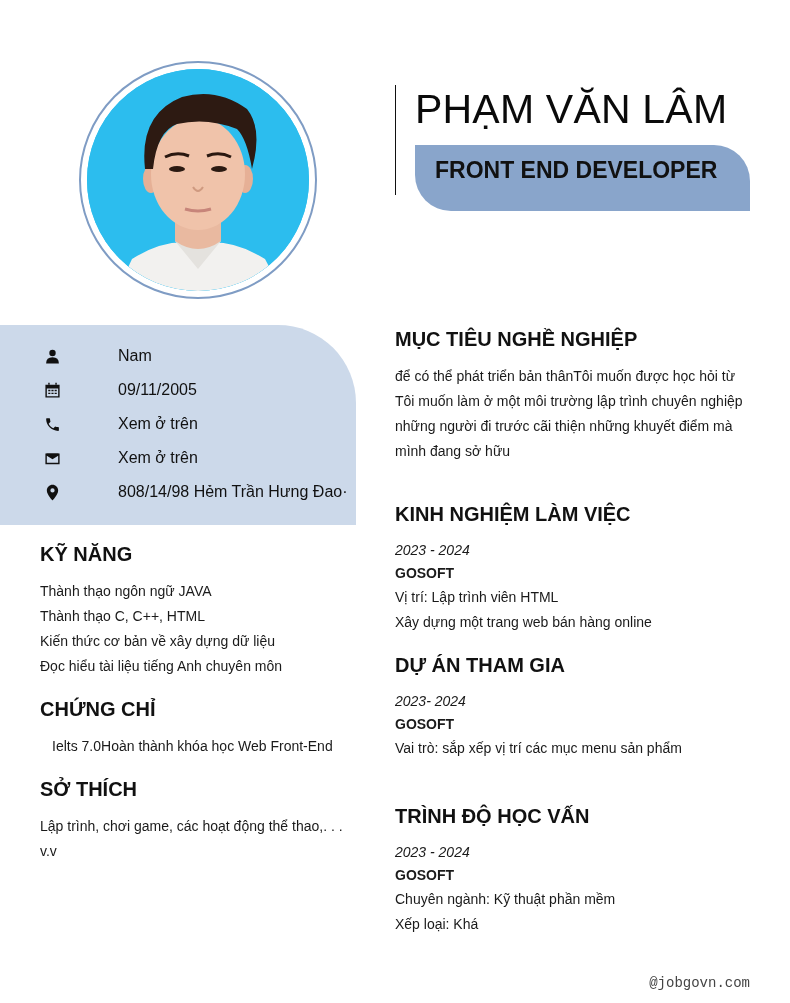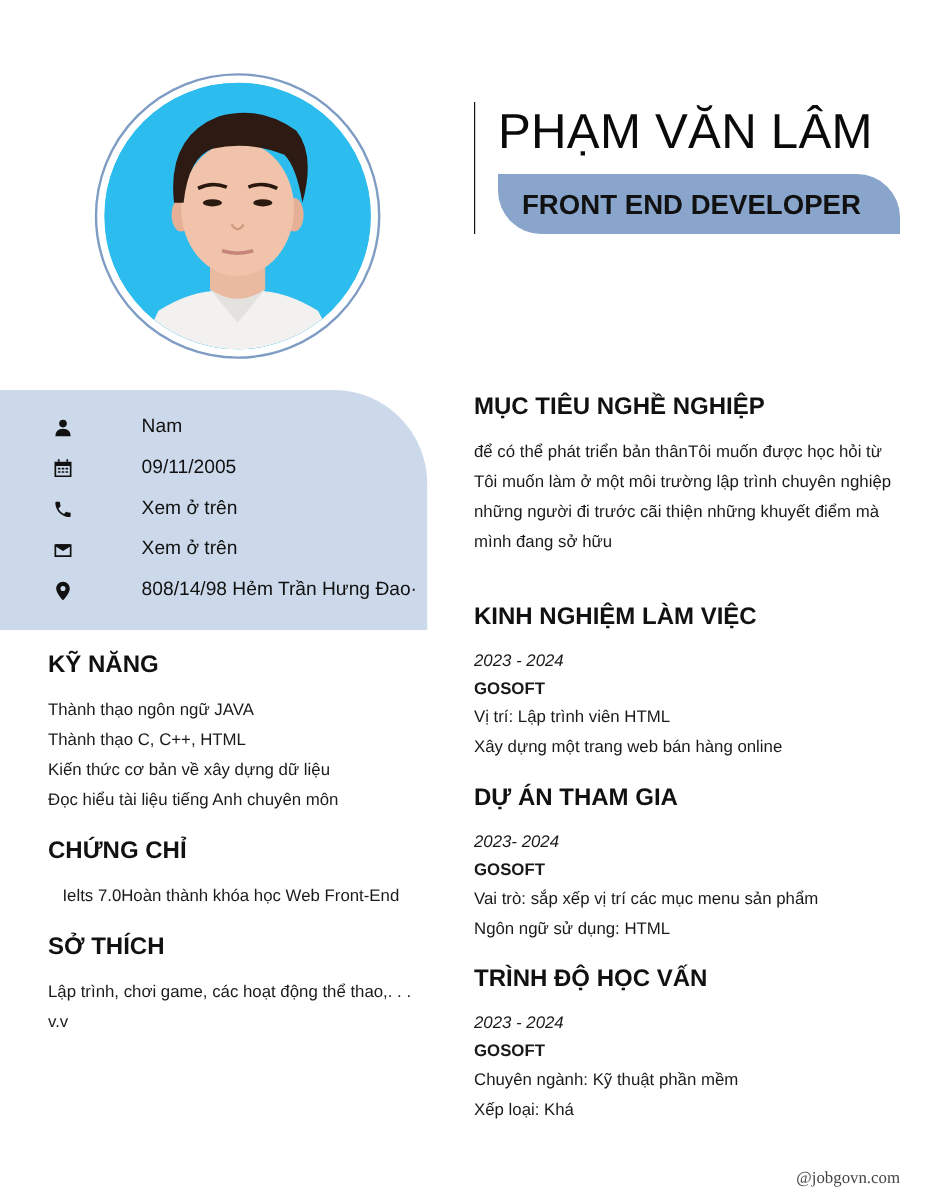--- a/index.html
+++ b/index.html
@@ -15,21 +15,21 @@
       border-radius: 50%; overflow: hidden; background: #2cbdee;
     }
     .avatar svg { display: block; width: 100%; height: 100%; }
 
     .header-line { position: absolute; left: 395px; top: 85px; width: 1px; height: 110px; background: #111; }
     .name {
       position: absolute; left: 415px; top: 86px; font-size: 41px; font-weight: 400;
       letter-spacing: 0.2px; color: #0a0a0a; white-space: nowrap;
     }
     .role-banner {
-      position: absolute; left: 415px; top: 145px; width: 335px; height: 50px;
+      position: absolute; left: 415px; top: 145px; width: 335px; height: 66px;
       background: #89a5cb; border-radius: 0 36px 0 36px;
     }
     .role-text {
       position: absolute; left: 20px; top: 12px; font-size: 23px; font-weight: 700;
       color: #111; white-space: nowrap;
     }
 
     .info-panel {
       position: absolute; left: 0; top: 325px; width: 356px; height: 200px;
       background: #ccd9ea; border-top-right-radius: 78px;
@@ -44,21 +44,21 @@
     .section-title {
       position: absolute; font-size: 20px; font-weight: 700; color: #111; white-space: nowrap;
     }
     .body-text { position: absolute; font-size: 14px; color: #1a1a1a; line-height: 25px; }
     .line { display: block; white-space: nowrap; }
     .date { font-style: italic; font-size: 14px; line-height: 23px; display: block; }
     .org { font-weight: 700; font-size: 14px; line-height: 23px; display: block; }
     .detail { font-size: 14px; line-height: 25px; display: block; white-space: nowrap; }
 
     .watermark {
-      position: absolute; right: 40px; top: 975px; font-family: Liberation Serif, serif;
+      position: absolute; right: 40px; top: 975px; font-family: Liberation Mono, monospace;
       font-size: 14px; color: #444;
     }
   </style>
 </head>
 <body>
 
 <div class="avatar-ring"></div>
 <div class="avatar">
   <svg viewBox="0 0 222 222">
     <rect width="222" height="222" fill="#2cbdee"></rect>
@@ -173,21 +173,20 @@
   <span class="org">GOSOFT</span>
   <span class="detail">Vị trí: Lập trình viên HTML</span>
   <span class="detail">Xây dựng một trang web bán hàng online</span>
 </div>
 
 <div class="section-title" style="left:395px; top:654px">DỰ ÁN THAM GIA</div>
 <div class="body-text" style="left:395px; top:690px">
   <span class="date">2023- 2024</span>
   <span class="org">GOSOFT</span>
   <span class="detail">Vai trò: sắp xếp vị trí các mục menu sản phẩm</span>
-  <span class="detail">Ngôn ngữ sử dụng: HTML</span>
 </div>
 
 <div class="section-title" style="left:395px; top:805px">TRÌNH ĐỘ HỌC VẤN</div>
 <div class="body-text" style="left:395px; top:841px">
   <span class="date">2023 - 2024</span>
   <span class="org">GOSOFT</span>
   <span class="detail">Chuyên ngành: Kỹ thuật phần mềm</span>
   <span class="detail">Xếp loại: Khá</span>
 </div>
 

